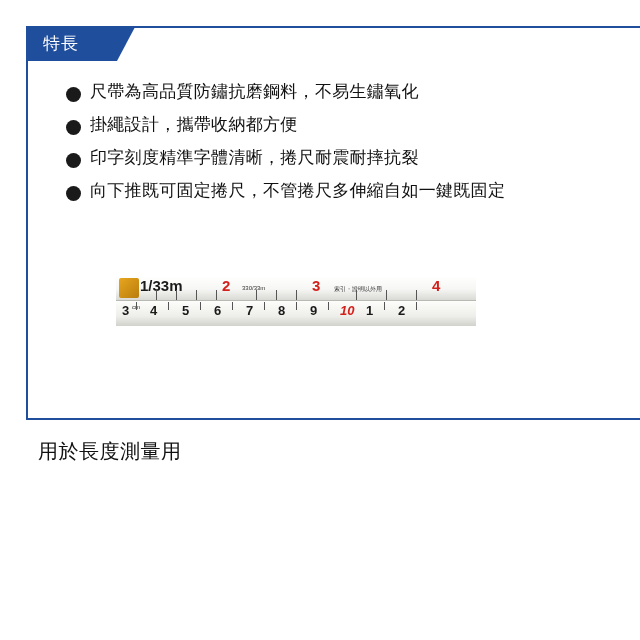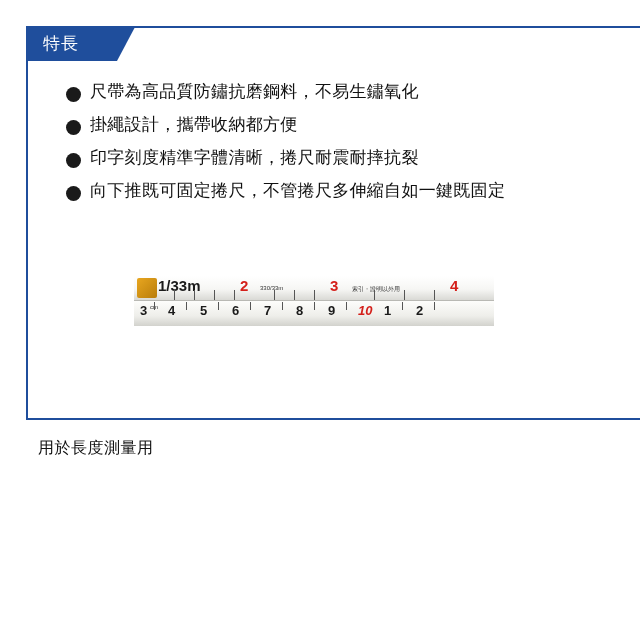--- a/index.html
+++ b/index.html
@@ -84,21 +84,20 @@
 
   
   .tape-photo {
     position: absolute;
     left: 88px;
     top: 248px;
     width: 360px;
     height: 50px;
     background: #fde047;
     overflow: hidden;
-    margin-left: 18px;
   }
   .tape-upper {
     position: absolute;
     left: 0; top: 0;
     width: 100%;
     height: 25px;
     background: linear-gradient(#ffffff 0%, #f6f6f4 55%, #d9d9d5 100%);
     border-bottom: 1px solid #b9b9b4;
     box-sizing: border-box;
   }
@@ -147,21 +146,21 @@
     width: 560px;
   }
   .usage-title {
     font-size: 26px;
     font-weight: bold;
     color: #111111;
     letter-spacing: 1px;
     margin: 0 0 10px 0;
   }
   .usage-text {
-    font-size: 16px;
+    font-size: 20px;
     color: #111111;
     letter-spacing: 0.5px;
     margin: 0;
   }
 </style>
 </head>
 <body>
 
 <div class="page">
 

